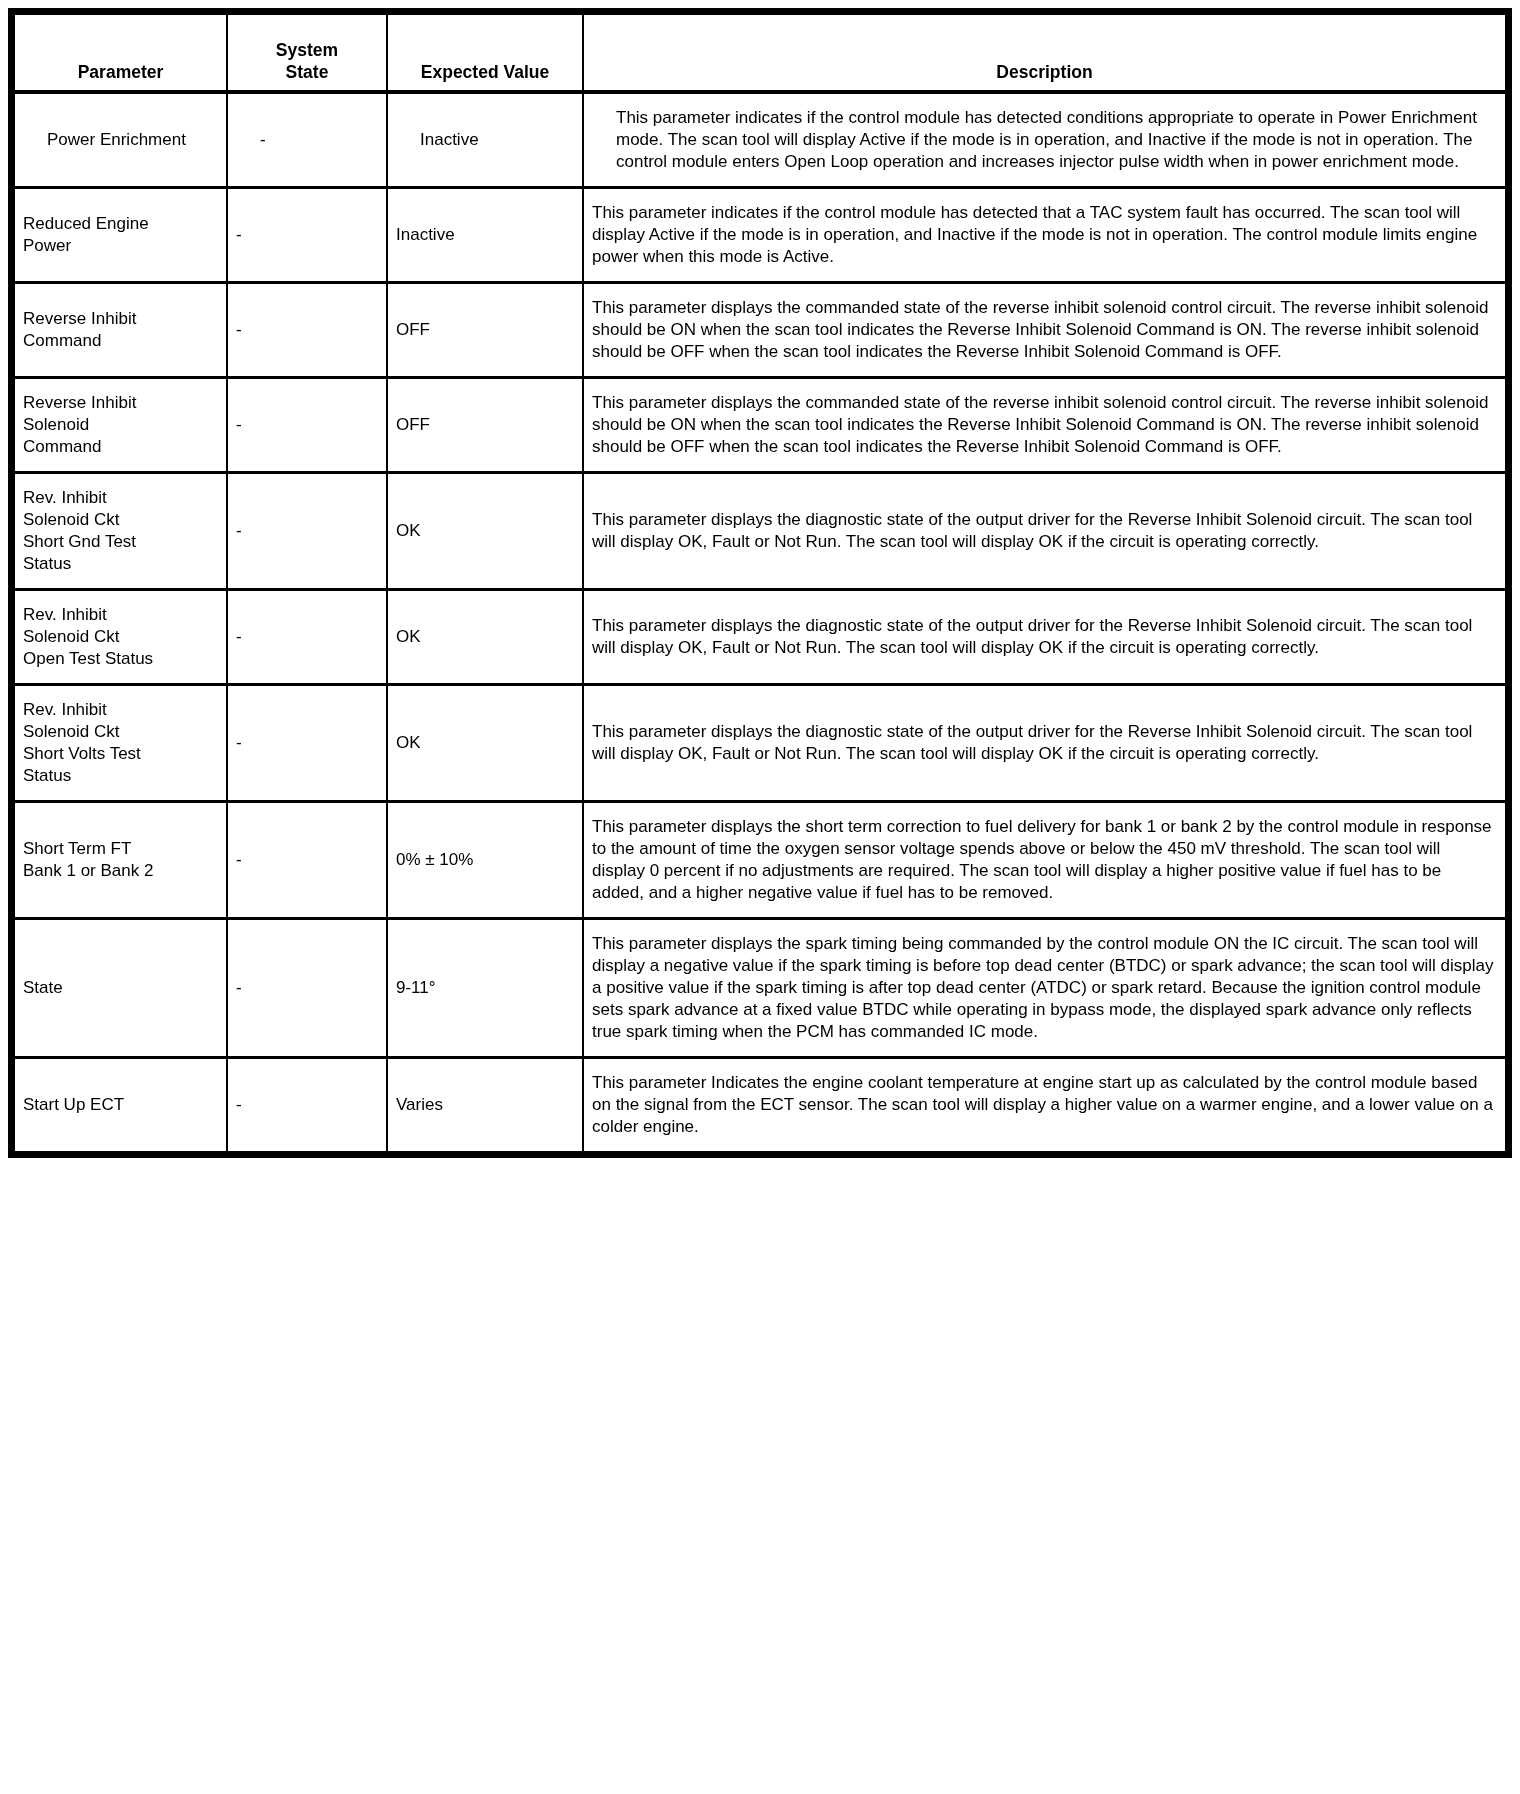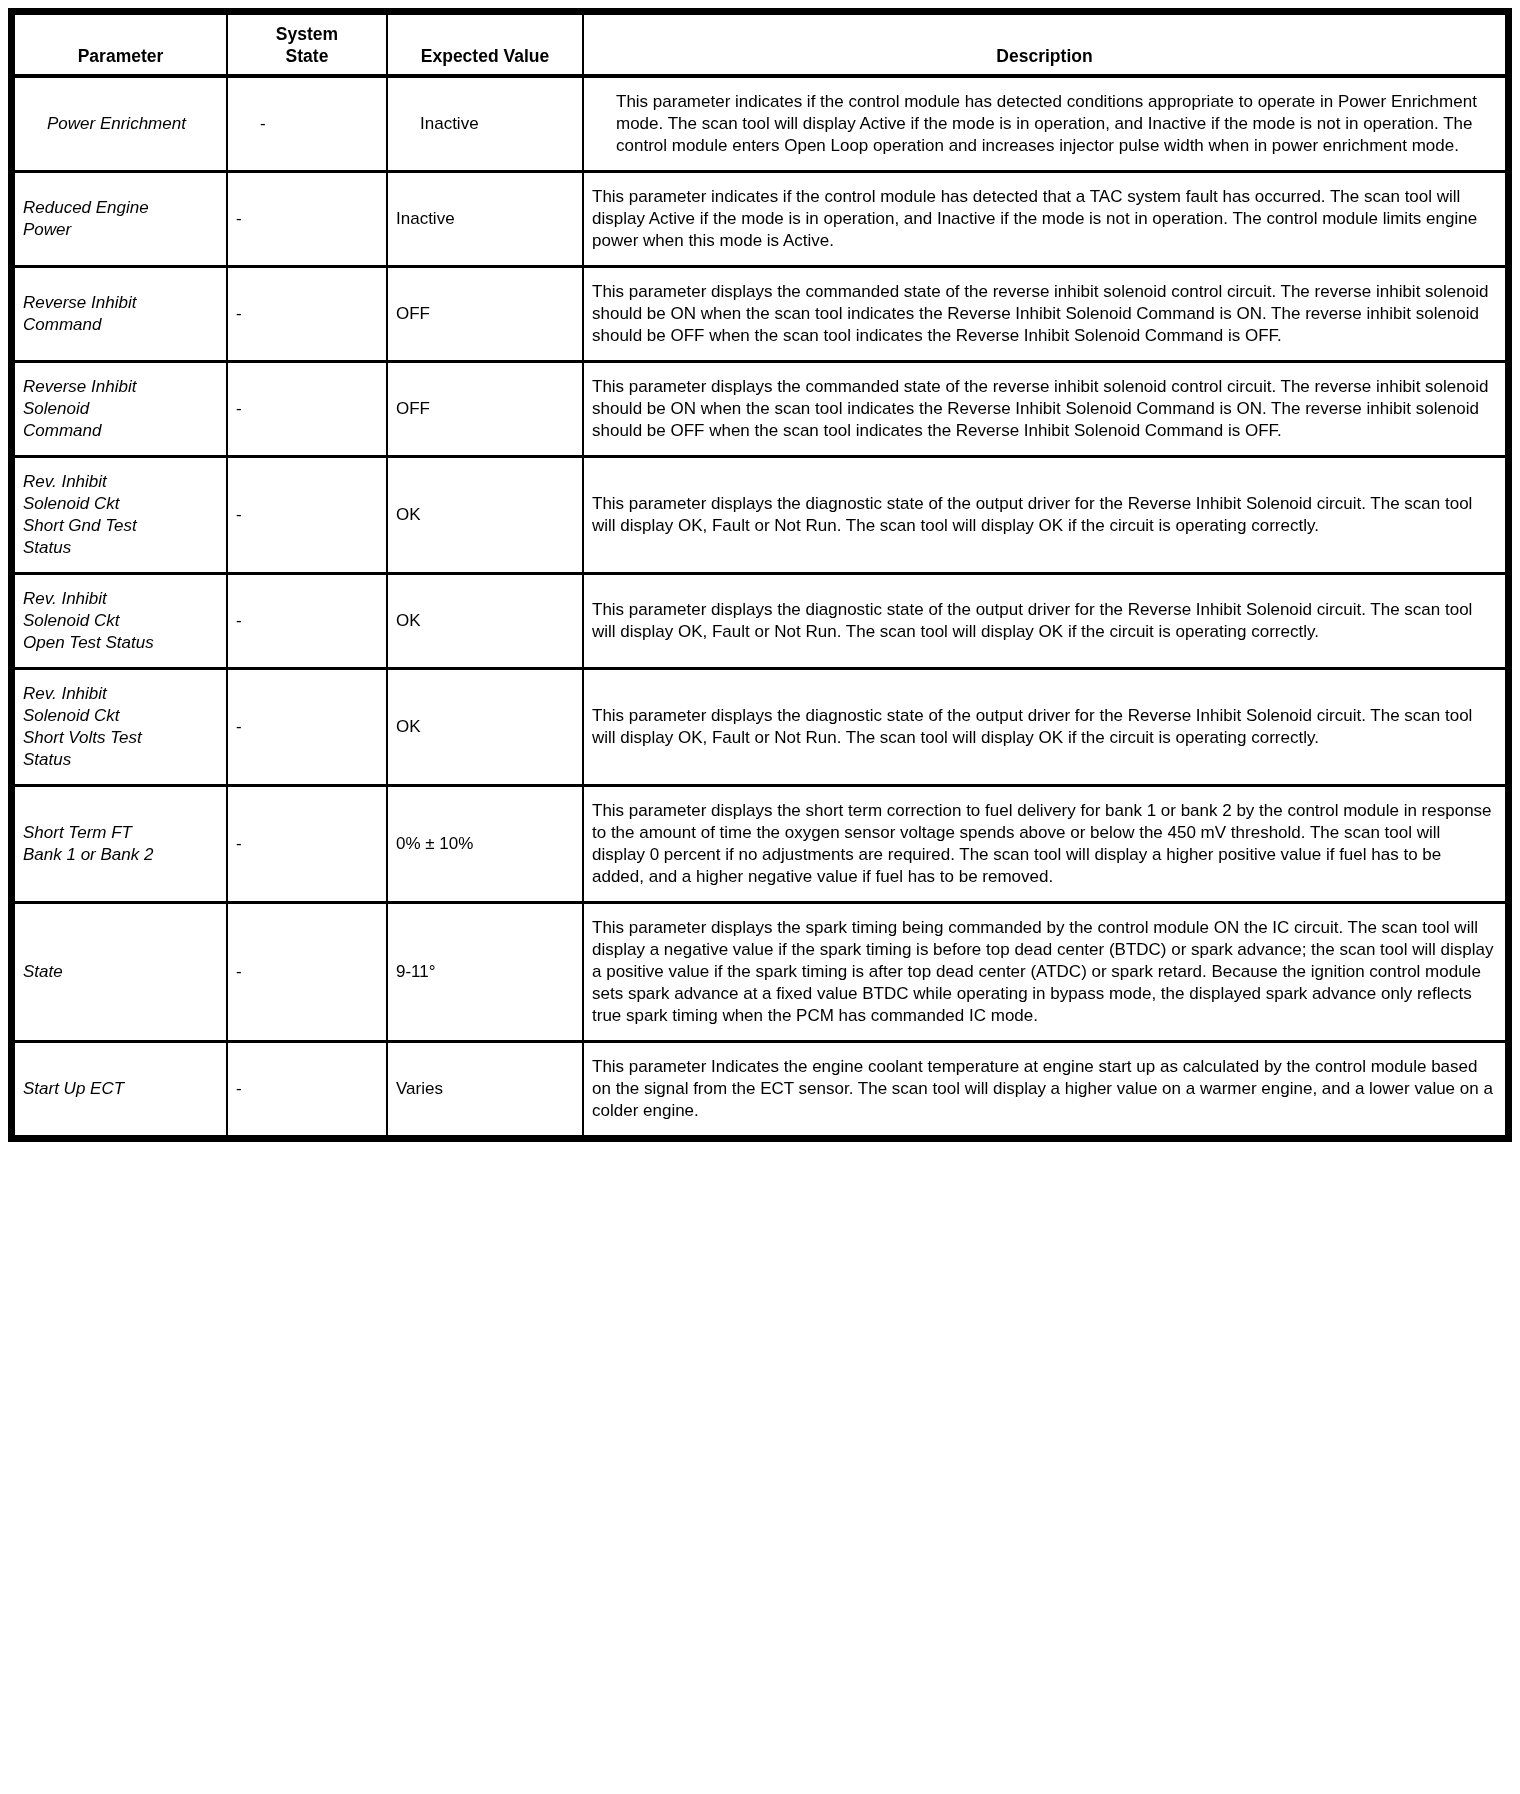--- a/index.html
+++ b/index.html
@@ -31,36 +31,36 @@
   col.c-expected { width: 196px; }
   col.c-desc { width: auto; }
 
   table.data-table th {
     border-left: 2px solid #000000;
     border-bottom: 4px solid #000000;
     vertical-align: bottom;
     text-align: center;
     font-weight: bold;
     font-size: 17.5px;
-    padding: 8px 4px 7px 4px;
+    padding: 24px 4px 7px 4px;
     height: 56px;
     box-sizing: border-box;
     white-space: pre-line;
   }
   table.data-table th:first-child { border-left: none; }
 
   table.data-table td {
     border-left: 2px solid #000000;
     border-top: 3px solid #000000;
     vertical-align: middle;
     text-align: left;
     padding: 13px 8px;
     box-sizing: border-box;
   }
-  table.data-table td:first-child { border-left: none; font-style: italic; }
+  table.data-table td:first-child { border-left: none; }
   table.data-table tbody tr:first-child td { border-top: none; padding-left: 32px; }
 
   td.param-cell {
     white-space: pre-line;
     padding-left: 7px;
     padding-right: 30px;
   }
   td.state-cell {
     padding-left: 10px;
   }

